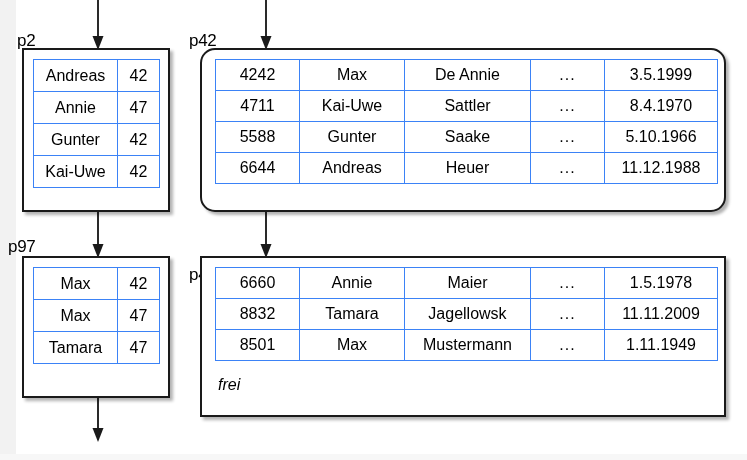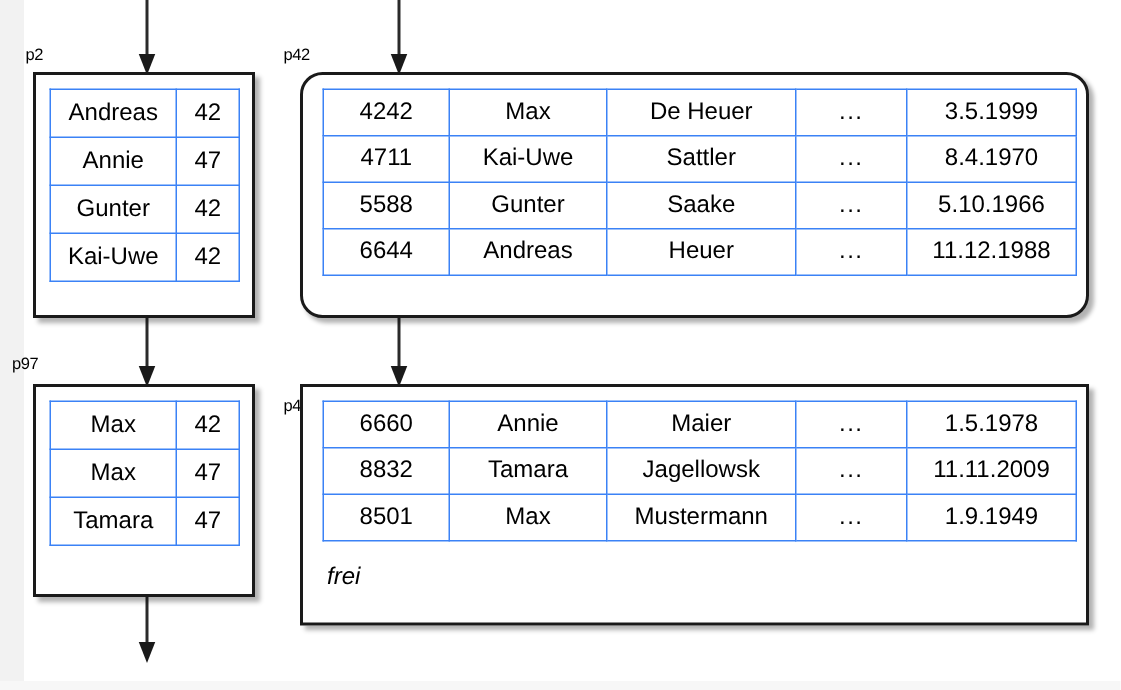--- a/index.html
+++ b/index.html
@@ -41,21 +41,21 @@
   
   .page-box {
     position: absolute;
     box-sizing: border-box;
     background: #ffffff;
     border: 2px solid #1a1a1a;
     box-shadow: 3px 3px 3px rgba(0,0,0,0.30);
   }
   .page-label {
     position: absolute;
-    font-size: 11px;
+    font-size: 17px;
     color: #000000;
     line-height: 1;
     white-space: nowrap;
     letter-spacing: -0.3px;
   }
 
   
   .tbl {
     position: absolute;
     border-collapse: collapse;
@@ -196,21 +196,21 @@
         <col class="col-id">
           <col class="col-first">
           <col class="col-last">
         <col class="col-dots">
           <col class="col-date">
       </colgroup>
       <tbody>
         <tr>
           <td>4242</td>
           <td>Max</td>
-          <td>De Heuer</td>
+          <td>De Annie</td>
           <td class="dots-cell">...</td>
           <td>3.5.1999</td>
         </tr>
         <tr>
           <td>4711</td>
           <td>Kai-Uwe</td>
           <td>Sattler</td>
           <td class="dots-cell">...</td>
           <td>8.4.1970</td>
         </tr>
@@ -281,20 +281,20 @@
           <td>Tamara</td>
           <td>Jagellowsk</td>
           <td class="dots-cell">...</td>
           <td>11.11.2009</td>
         </tr>
         <tr>
           <td>8501</td>
           <td>Max</td>
           <td>Mustermann</td>
           <td class="dots-cell">...</td>
-          <td>1.9.1949</td>
+          <td>1.11.1949</td>
         </tr>
       </tbody>
     </table>
     <div class="frei-label" style="left:16px; top:118px;">frei</div>
   </div>
 
 </div>
 
 </body></html>

